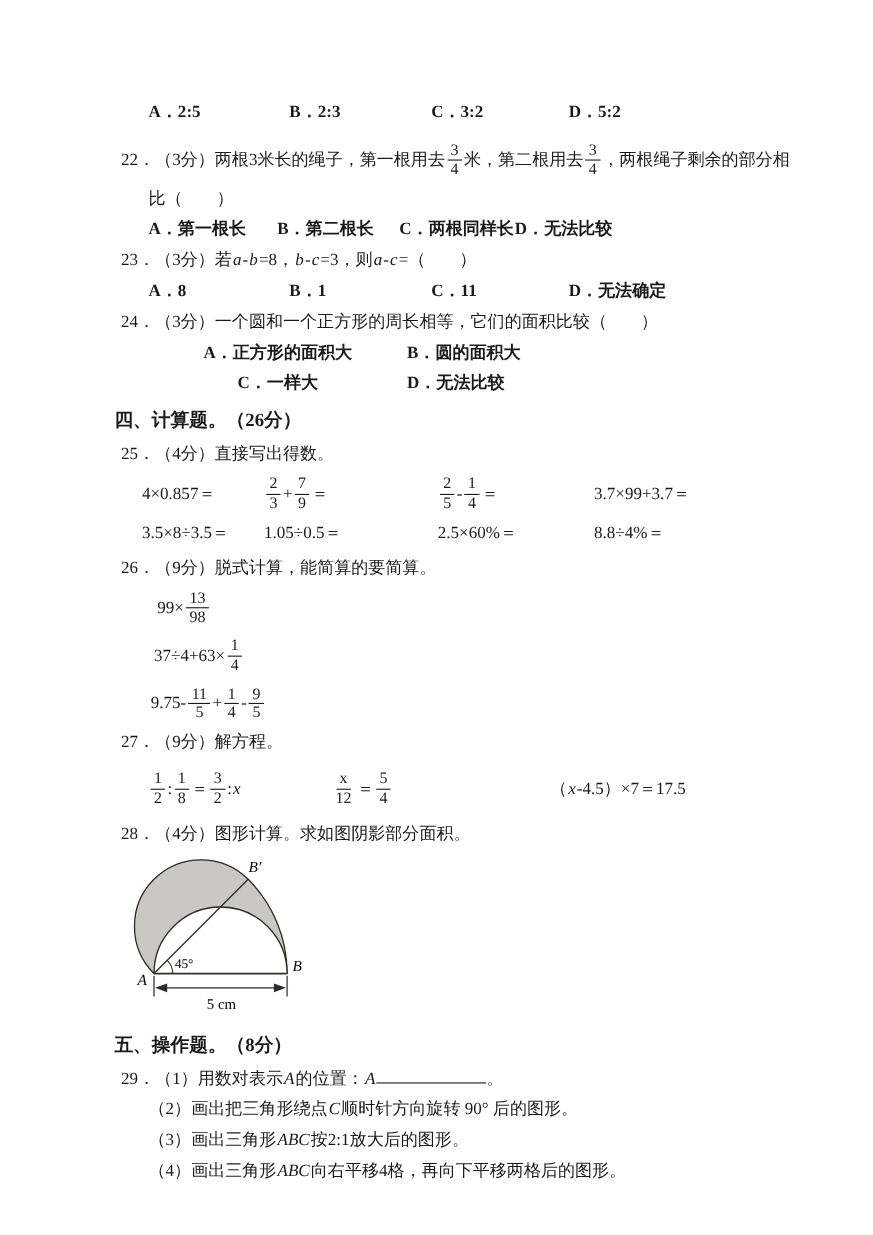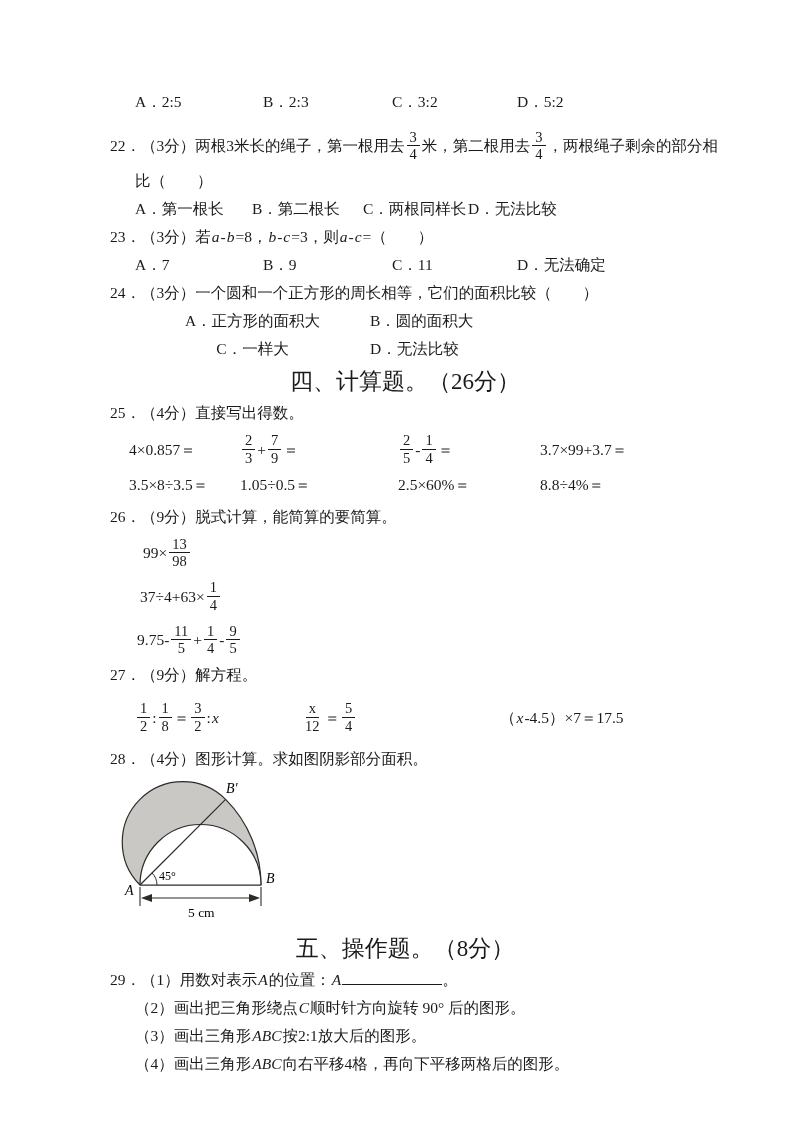--- a/index.html
+++ b/index.html
@@ -6,39 +6,39 @@
   .page{
     width:794px;height:1123px;box-sizing:border-box;
     padding:88px 88px 0 104px;
     background:#fff;overflow:hidden;
     font-family:"Liberation Serif","DejaVu Serif",serif;
     font-size:15.5px;color:#1a1a1a;line-height:28px;
   }
   .ln{white-space:nowrap;}
   .ind6{margin-left:6px;}
   .ind31{margin-left:31px;}
-  .row{display:flex;margin-left:31px;}
+  .row{display:flex;margin-left:31px;font-weight:bold;}
   .row span{flex:0 0 auto;}
   .o4a span:nth-child(1){width:128px;}
   .o4a span:nth-child(2){width:129px;}
   .o4a span:nth-child(3){width:125px;}
   .o4b span:nth-child(1){width:117px;}
   .o4b span:nth-child(2){width:111px;}
   .o4b span:nth-child(3){width:105px;}
   .o2 span:nth-child(1){width:235px;text-align:center;}
   .calcrow{display:flex;margin-left:25px;align-items:center;}
   .calcrow .cell{flex:0 0 auto;}
   .calcrow .cell:nth-child(1){width:111px;}
   .calcrow .cell:nth-child(2){width:158px;}
   .calcrow .cell:nth-child(3){width:142px;}
   .solverow{display:flex;margin-left:31px;align-items:center;padding:6px 0;}
   .solverow .cell{flex:0 0 auto;}
   .solverow .cell:nth-child(1){width:165px;}
   .solverow .cell:nth-child(2){width:200px;}
-  .sec{font-weight:normal;font-size:23px;line-height:30px;margin:4px 0 2px 0;text-align:center;}
+  .sec{font-weight:bold;font-size:17px;line-height:30px;margin:4px 0 2px 0;}
   .fracline{padding:5px 0;line-height:1.1;display:flex;align-items:center;}
   .frac{display:inline-flex;flex-direction:column;align-items:center;
         vertical-align:middle;line-height:1.12;font-size:14.5px;margin:0 2px;}
   .frac .fn{border-bottom:1.2px solid #1a1a1a;padding:0 3px;}
   .frac .fd{padding:0 3px;}
   .var{font-style:italic;padding:0 1px;}
   .blank{display:inline-block;width:100px;border-bottom:1.3px solid #1a1a1a;height:14px;}
   .figwrap{margin:6px 0 2px 14px;}
   svg text{font-family:"Liberation Serif","DejaVu Serif",serif;}
   .figlbl{font-style:italic;font-size:14px;}
@@ -67,22 +67,22 @@
   <div class="ln ind31">比（　　）</div>
   <div class="row o4b ln">
     <span>A．第一根长</span>
     <span>B．第二根长</span>
     <span>C．两根同样长</span>
     <span>D．无法比较</span>
   </div>
 
   <div class="ln ind6">23．（3分）若<span class="var">a</span>-<span class="var">b</span>=8，<span class="var">b</span>-<span class="var">c</span>=3，则<span class="var">a</span>-<span class="var">c</span>=（　　）</div>
   <div class="row o4a ln">
-    <span>A．7</span>
-    <span>B．9</span>
+    <span>A．8</span>
+    <span>B．1</span>
     <span>C．11</span>
     <span>D．无法确定</span>
   </div>
 
   <div class="ln ind6">24．（3分）一个圆和一个正方形的周长相等，它们的面积比较（　　）</div>
   <div class="row o2 ln">
     <span>A．正方形的面积大</span>
     <span>B．圆的面积大</span>
   </div>
   <div class="row o2 ln">

